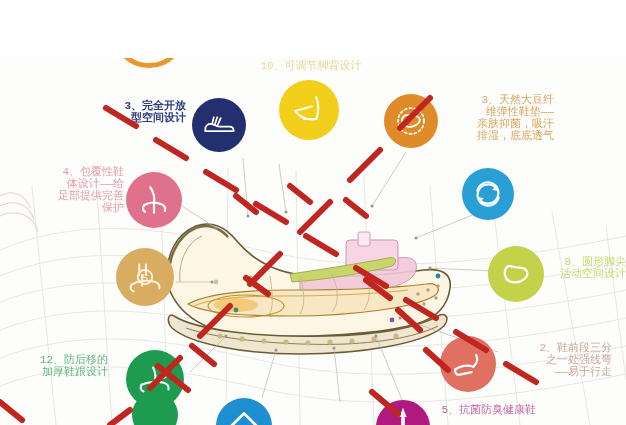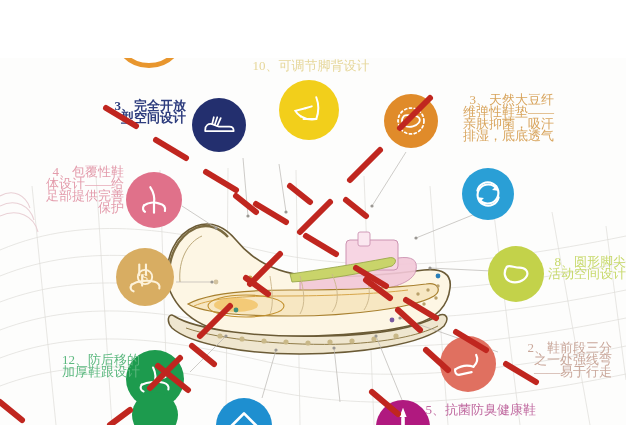--- a/index.html
+++ b/index.html
@@ -42,23 +42,23 @@
   .title{
     position:absolute;left:200px;top:3px;
     font-family:"DejaVu Serif","Liberation Serif",serif;
     font-size:30px;font-weight:700;color:#15161a;
     letter-spacing:1px;white-space:nowrap;
   }
 
   
   .callout{position:absolute;z-index:25;}
   .callout .ctext{
-    font-size:13px;line-height:12px;
+    font-size:11px;line-height:12px;
     white-space:pre-line;
-    font-family:Liberation Serif, serif;
+    font-family:Liberation Mono, monospace;
   }
   .ta-r{text-align:right;}
   .ta-l{text-align:right;}
   .ta-c{text-align:center;}
 
   
   .icircle{
     position:absolute;border-radius:50%;z-index:22;
     display:flex;align-items:center;justify-content:center;
     box-sizing:border-box;
@@ -317,21 +317,21 @@
         <path d="M8 28 C7 31 9 34 12 34 L26 31"></path>
       </g>
     </svg>
   </div>
   <div class="callout ta-l" style="left:492px;top:342px;width:120px;">
     <div class="ctext" style="color:#c9a79a;">2、鞋前段三分
 之一处强线弯
 ——易于行走</div>
   </div>
 
-  <div class="callout ta-r" style="left:32px;top:354px;width:108px;text-align:right;">
+  <div class="callout ta-r" style="left:0;top:354px;width:108px;text-align:right;">
     <div class="ctext" style="color:#5cb87f;">12、防后移的
 加厚鞋跟设计</div>
   </div>
   <div class="icircle" style="left:126px;top:350px;width:58px;height:58px;background:#1d9b4e;">
     <svg viewBox="0 0 44 44" width="42" height="42">
       <g fill="none" stroke="#ffffff" stroke-width="2.2" stroke-linecap="round">
         <path d="M20 10 C23 16 23 22 21 27"></path>
         <path d="M8 28 C14 25 24 24 31 26 C35 27 37 30 36 33"></path>
         <path d="M8 28 C6 31 7 34 10 35"></path>
         <path d="M27 22 L33 20"></path>

